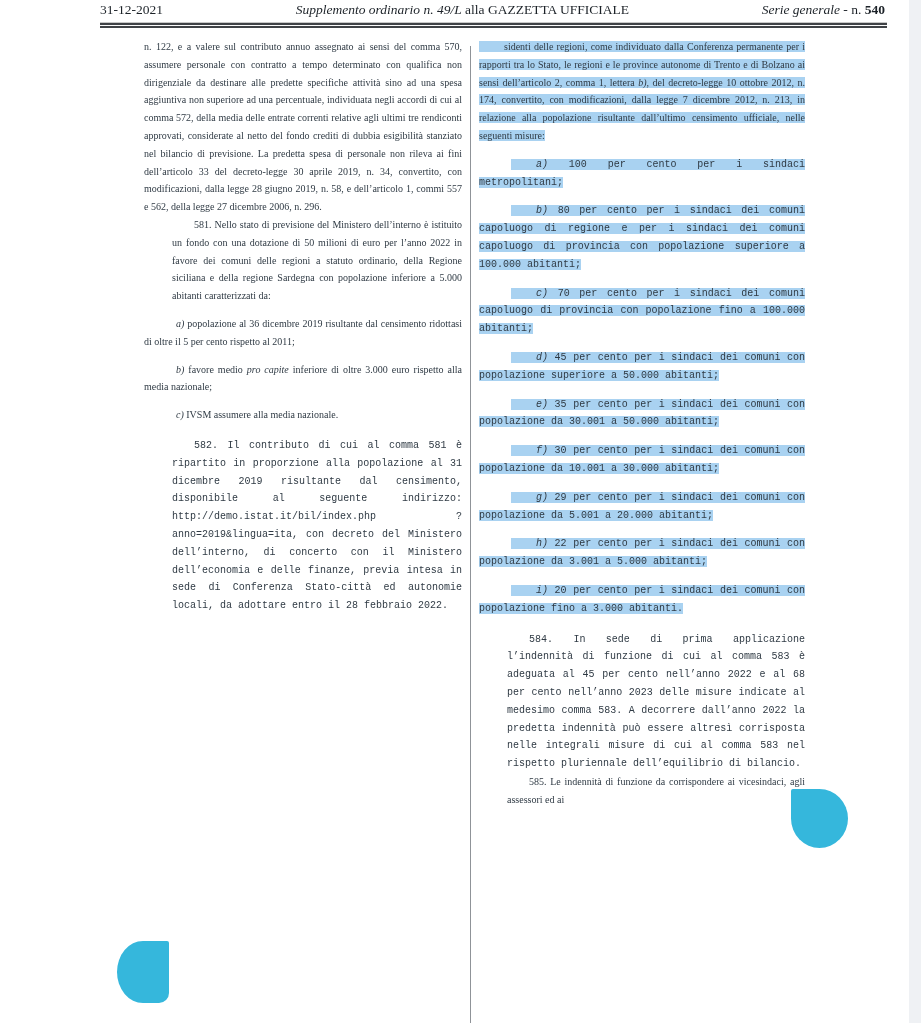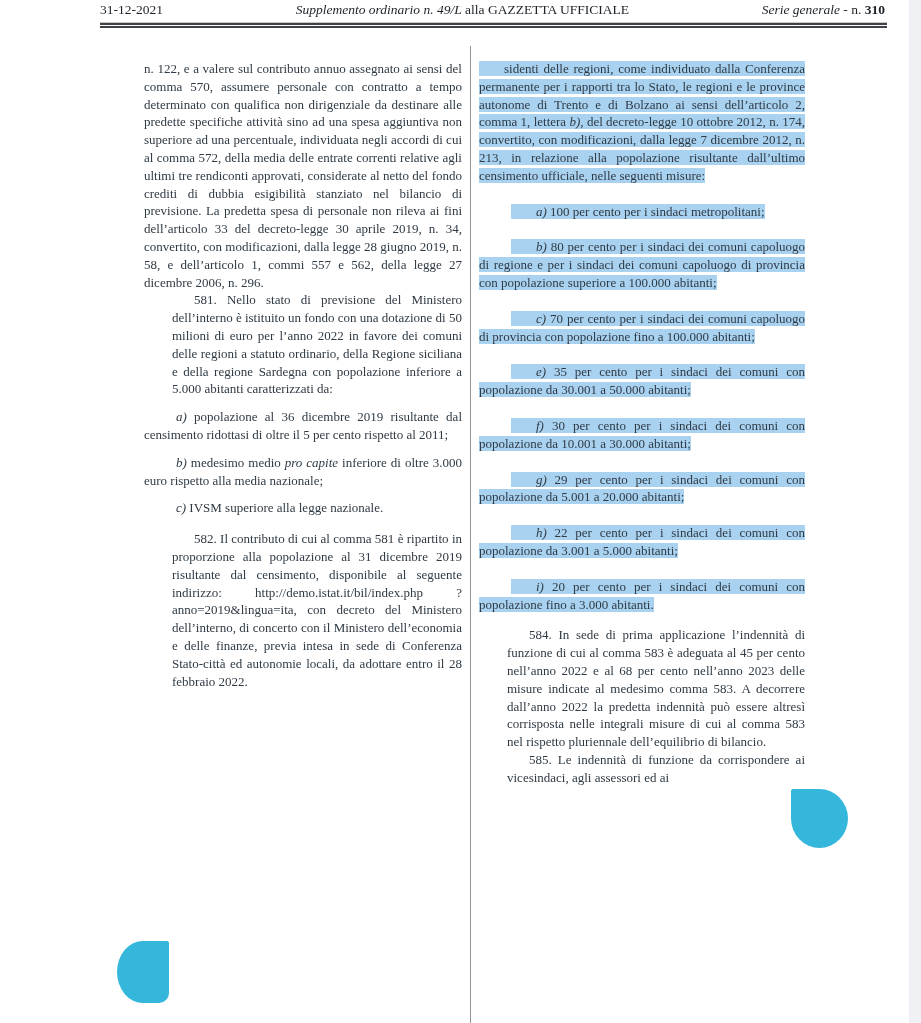--- a/index.html
+++ b/index.html
@@ -30,31 +30,31 @@
       #3f4246 1px,#3f4246 3px,
       #fbfbfb 3px,#fbfbfb 4px,
       #3f4246 4px,#3f4246 6px);
   }
   
   .column-divider{
     position:absolute;left:470px;top:46px;width:1px;height:977px;
     background:#8f9398;
   }
   .col{
-    position:absolute;top:60px;
-    font-size:13px;line-height:17.8px;
+    position:absolute;top:38px;
+    font-size:10px;line-height:17.8px;
     text-align:justify;
   }
   .col-left{left:144px;width:318px;}
   .col-right{left:479px;width:326px;}
   .col p{margin:0;}
   .col p.indent{text-indent:22px;margin-left:28px;}
   .col p.item{text-indent:32px;margin-top:10px;}
-  .col-right p.item{margin-top:18px;}
-  .gap-top{margin-top:13px !important;}
+  .col-right p.item{margin-top:11px;font-family:Liberation Mono, monospace;}
+  .gap-top{margin-top:13px !important;font-family:Liberation Mono, monospace;}
   .letter{font-style:italic;}
   .it{font-style:italic;}
   
   .hl{background-color:#a9d2f1;padding-left:25px;}
   
   .sel-handle{
     position:absolute;
     background:#35b7dc;
     mix-blend-mode:multiply;
     z-index:5;
@@ -71,41 +71,42 @@
 </head>
 <body>
 
 <div class="page">
 
   <div class="page-right-gutter"></div>
 
   <div class="header">
     <span>31-12-2021</span>
     <span><span class="it">Supplemento ordinario n. 49/L</span><span> alla GAZZETTA UFFICIALE</span></span>
-    <span><span class="it">Serie generale</span><span> - n. </span><span class="bold">310</span></span>
+    <span><span class="it">Serie generale</span><span> - n. </span><span class="bold">540</span></span>
   </div>
   <div class="header-rule"></div>
 
   <div class="column-divider"></div>
 
   <div class="col col-left">
     <p>n. 122, e a valere sul contributo annuo assegnato ai sensi del comma 570, assumere personale con contratto a tempo determinato con qualifica non dirigenziale da destinare alle predette specifiche attività sino ad una spesa aggiuntiva non superiore ad una percentuale, individuata negli accordi di cui al comma 572, della media delle entrate correnti relative agli ultimi tre rendiconti approvati, considerate al netto del fondo crediti di dubbia esigibilità stanziato nel bilancio di previsione. La predetta spesa di personale non rileva ai fini dell’articolo 33 del decreto-legge 30 aprile 2019, n. 34, convertito, con modificazioni, dalla legge 28 giugno 2019, n. 58, e dell’articolo 1, commi 557 e 562, della legge 27 dicembre 2006, n. 296.</p>
     <p class="indent">581. Nello stato di previsione del Ministero dell’interno è istituito un fondo con una dotazione di 50 milioni di euro per l’anno 2022 in favore dei comuni delle regioni a statuto ordinario, della Regione siciliana e della regione Sardegna con popolazione inferiore a 5.000 abitanti caratterizzati da:</p>
     <p class="item"><span class="letter">a)</span> <span>popolazione al 36 dicembre 2019 risultante dal censimento ridottasi di oltre il 5 per cento rispetto al 2011;</span></p>
-    <p class="item"><span class="letter">b)</span> <span>medesimo medio </span><span class="it">pro capite</span><span> inferiore di oltre 3.000 euro rispetto alla media nazionale;</span></p>
-    <p class="item"><span class="letter">c)</span> <span>IVSM superiore alla legge nazionale.</span></p>
+    <p class="item"><span class="letter">b)</span> <span>favore medio </span><span class="it">pro capite</span><span> inferiore di oltre 3.000 euro rispetto alla media nazionale;</span></p>
+    <p class="item"><span class="letter">c)</span> <span>IVSM assumere alla media nazionale.</span></p>
     <p class="indent gap-top">582. Il contributo di cui al comma 581 è ripartito in proporzione alla popolazione al 31 dicembre 2019 risultante dal censimento, disponibile al seguente indirizzo: http://demo.istat.it/bil/index.php ?anno=2019&amp;lingua=ita, con decreto del Ministero dell’interno, di concerto con il Ministero dell’economia e delle finanze, previa intesa in sede di Conferenza Stato-città ed autonomie locali, da adottare entro il 28 febbraio 2022.</p>
   </div>
 
   <div class="col col-right">
     <p><span class="hl"><span>sidenti delle regioni, come individuato dalla Conferenza permanente per i rapporti tra lo Stato, le regioni e le province autonome di Trento e di Bolzano ai sensi dell’articolo 2, comma 1, lettera </span><span class="it">b)</span><span>, del decreto-legge 10 ottobre 2012, n. 174, convertito, con modificazioni, dalla legge 7 dicembre 2012, n. 213, in relazione alla popolazione risultante dall’ultimo censimento ufficiale, nelle seguenti misure:</span></span></p>
 
     <p class="item"><span class="hl"><span class="letter">a)</span> <span>100 per cento per i sindaci metropolitani;</span></span></p>
     <p class="item"><span class="hl"><span class="letter">b)</span> <span>80 per cento per i sindaci dei comuni capoluogo di regione e per i sindaci dei comuni capoluogo di provincia con popolazione superiore a 100.000 abitanti;</span></span></p>
     <p class="item"><span class="hl"><span class="letter">c)</span> <span>70 per cento per i sindaci dei comuni capoluogo di provincia con popolazione fino a 100.000 abitanti;</span></span></p>
+    <p class="item"><span class="hl"><span class="letter">d)</span> <span>45 per cento per i sindaci dei comuni con popolazione superiore a 50.000 abitanti;</span></span></p>
     <p class="item"><span class="hl"><span class="letter">e)</span> <span>35 per cento per i sindaci dei comuni con popolazione da 30.001 a 50.000 abitanti;</span></span></p>
     <p class="item"><span class="hl"><span class="letter">f)</span> <span>30 per cento per i sindaci dei comuni con popolazione da 10.001 a 30.000 abitanti;</span></span></p>
     <p class="item"><span class="hl"><span class="letter">g)</span> <span>29 per cento per i sindaci dei comuni con popolazione da 5.001 a 20.000 abitanti;</span></span></p>
     <p class="item"><span class="hl"><span class="letter">h)</span> <span>22 per cento per i sindaci dei comuni con popolazione da 3.001 a 5.000 abitanti;</span></span></p>
     <p class="item"><span class="hl"><span class="letter">i)</span> <span>20 per cento per i sindaci dei comuni con popolazione fino a 3.000 abitanti.</span></span></p>
 
     <p class="indent gap-top" style="margin-top:17px;">584. In sede di prima applicazione l’indennità di funzione di cui al comma 583 è adeguata al 45 per cento nell’anno 2022 e al 68 per cento nell’anno 2023 delle misure indicate al medesimo comma 583. A decorrere dall’anno 2022 la predetta indennità può essere altresì corrisposta nelle integrali misure di cui al comma 583 nel rispetto pluriennale dell’equilibrio di bilancio.</p>
     <p class="indent">585. Le indennità di funzione da corrispondere ai vicesindaci, agli assessori ed ai</p>
   </div>
 

